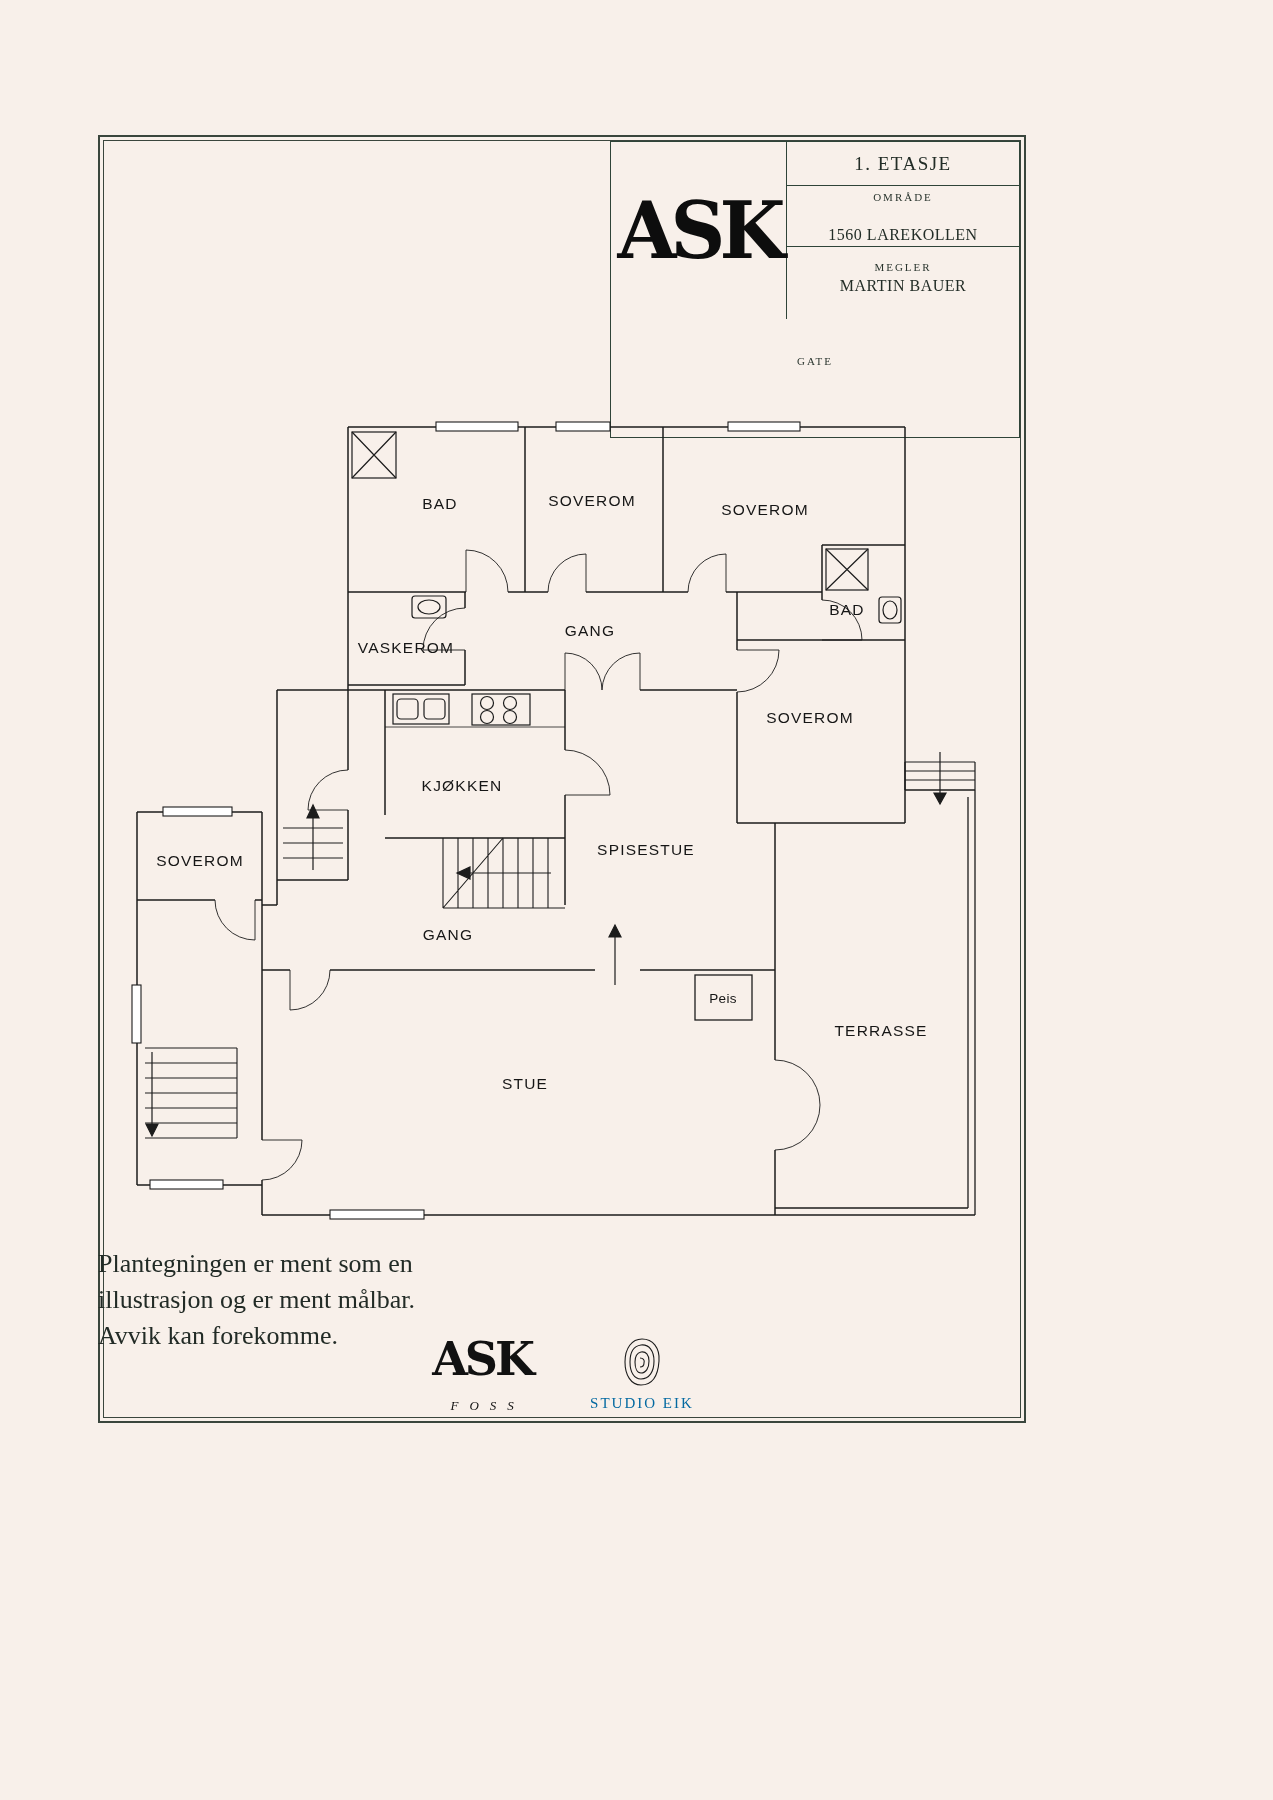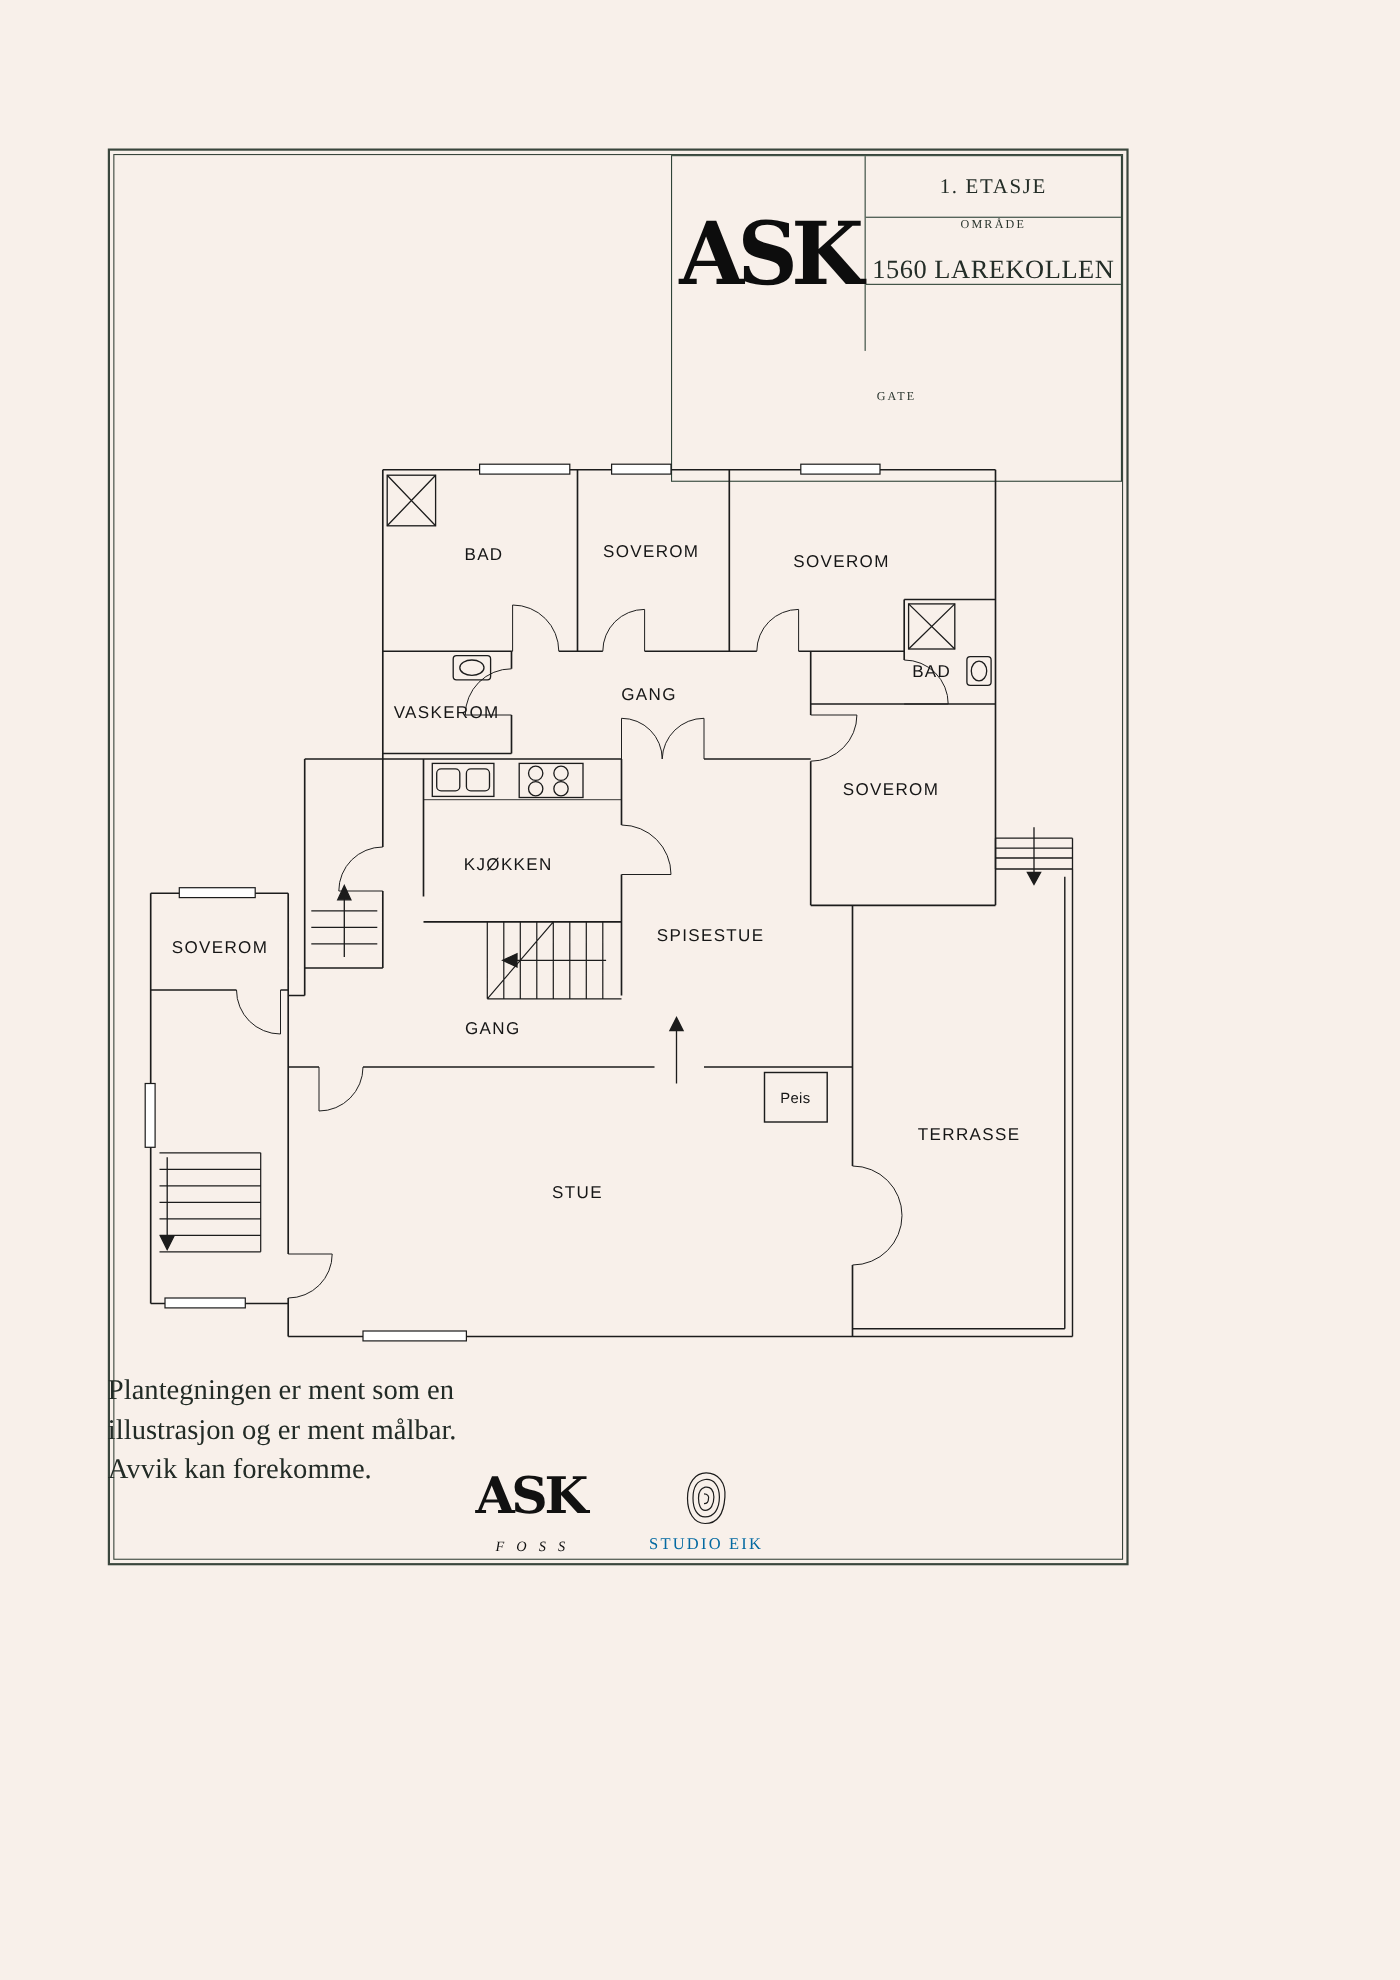--- a/index.html
+++ b/index.html
@@ -26,33 +26,33 @@
     width:176px; border-right:1.5px solid #2f4438; box-sizing:border-box;
     display:flex; align-items:center; justify-content:center;
   }
   .ask-logo {
     font-family:"DejaVu Serif", serif; font-weight:700;
     font-size:76px; letter-spacing:-6px; line-height:1; color:#0d0d0d;
     transform:scaleY(1.04);
   }
   .tb-fields { flex:1; display:flex; flex-direction:column; }
   .tb-row1 {
-    height:56px; border-bottom:1.5px solid #2f4438; box-sizing:border-box;
+    height:44px; border-bottom:1.5px solid #2f4438; box-sizing:border-box;
     display:flex; align-items:center; justify-content:center;
     font-size:19px; letter-spacing:1.5px;
   }
   .tb-field {
     border-bottom:1.5px solid #2f4438; box-sizing:border-box;
     display:flex; flex-direction:column; align-items:center; justify-content:center;
     gap:4px; padding-top:2px;
   }
   .tb-field.f1 { height:61px;gap:23px; }
   .tb-field.f2 { height:60px; border-bottom:none; }
   .tb-label { font-size:11px; letter-spacing:2px; color:#2a352e; }
-  .tb-value { font-size:24px; letter-spacing:0.5px; }
+  .tb-value { font-size:16px; letter-spacing:0.5px; }
   .tb-bottom { height:82px; text-align:center;margin-top:36px; }
   .tb-street-label { font-size:11px; letter-spacing:2px; margin-top:12px; color:#2a352e; }
   .tb-street-value { font-size:27px; letter-spacing:1px; margin-top:7px; }
 
   
   .plan-svg { position:absolute; left:0; top:0; }
   .room-label {
     font-family:"Liberation Sans", sans-serif; font-size:15.5px;
     letter-spacing:1.2px; fill:#161616;
   }
@@ -95,20 +95,24 @@
   <div class="title-block">
     <div class="tb-top">
       <div class="tb-logo-cell">
         <div class="ask-logo">ASK</div>
       </div>
       <div class="tb-fields">
         <div class="tb-row1">1. ETASJE</div>
         <div class="tb-field f1">
           <div class="tb-label">OMRÅDE</div>
           <div class="tb-value">1560 LAREKOLLEN</div>
+        </div>
+        <div class="tb-field f2">
+          <div class="tb-label">MEGLER</div>
+          <div class="tb-value">MARTIN BAUER</div>
         </div>
       </div>
     </div>
     <div class="tb-bottom">
       <div class="tb-street-label">GATE</div>
     </div>
   </div>
 
   <svg class="plan-svg" width="1273" height="1800" viewBox="0 0 1273 1800">
 

